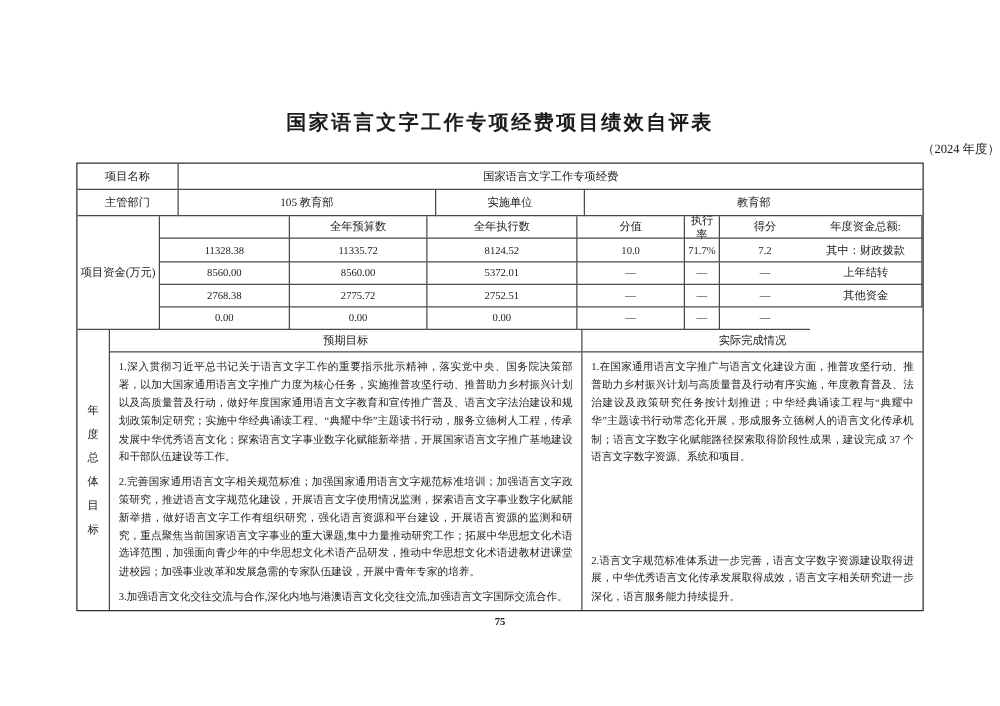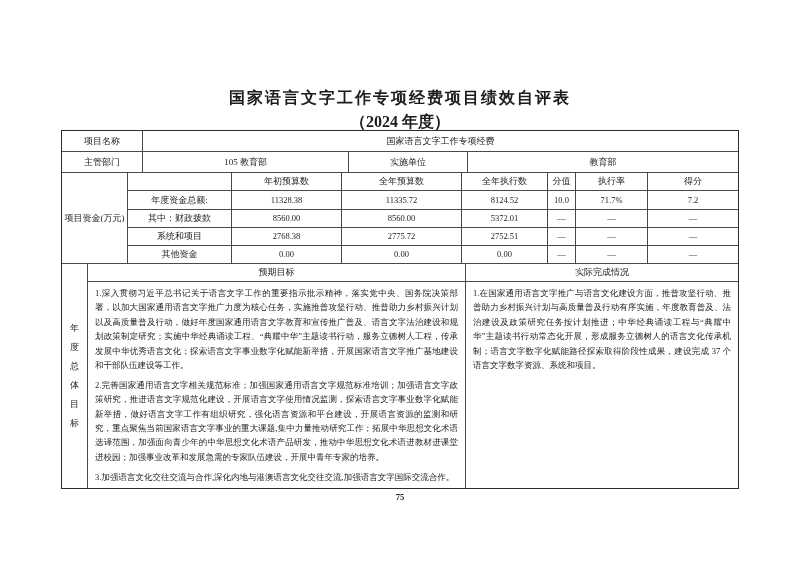--- a/index.html
+++ b/index.html
@@ -3,21 +3,21 @@
 <meta charset="utf-8">
 <style>
   * { margin:0; padding:0; box-sizing:border-box; }
   html,body { width:800px; height:565px; background:#ffffff; overflow:hidden; }
   body { font-family:"Liberation Serif","DejaVu Serif",serif; color:#1c1c1c; }
   .page { position:relative; width:800px; height:565px; background:#ffffff; }
 
   .doc-title { position:absolute; top:88px; left:0; width:100%;
     text-align:center; font-size:16px; font-weight:bold; letter-spacing:2px; }
   .doc-subtitle { position:absolute; top:112px; left:0; width:100%;
-    text-align:center; font-size:16px; font-weight:bold; }
+    text-align:right; font-size:10px; font-weight:normal; }
 
   .form-table { position:absolute; top:130px; left:61px; width:678px;
     border:1.5px solid #2e2e2e; background:#fff; }
 
   .grid { display:grid; }
   .cell { border-right:1px solid #4a4a4a; border-bottom:1px solid #4a4a4a;
     display:flex; align-items:center; justify-content:center;
     font-size:9px; text-align:center; line-height:1.2; padding:1px 2px; }
   .cell.last-col { border-right:none; }
   .cell.no-bottom { border-bottom:none; }
@@ -62,21 +62,20 @@
       <div class="cell">实施单位</div>
       <div class="cell last-col">教育部</div>
     </div>
 
     <div class="grid fund-grid">
       <div class="cell fund-label">
         <span>项目资金</span>
         <span>(万元)</span>
       </div>
       <div class="cell"></div>
-      <div class="cell">年初预算数</div>
       <div class="cell">全年预算数</div>
       <div class="cell">全年执行数</div>
       <div class="cell">分值</div>
       <div class="cell">执行率</div>
       <div class="cell last-col">得分</div>
 
       <div class="cell">年度资金总额:</div>
       <div class="cell num">11328.38</div>
       <div class="cell num">11335.72</div>
       <div class="cell num">8124.52</div>
@@ -85,21 +84,21 @@
       <div class="cell num last-col">7.2</div>
 
       <div class="cell">其中：财政拨款</div>
       <div class="cell num">8560.00</div>
       <div class="cell num">8560.00</div>
       <div class="cell num">5372.01</div>
       <div class="cell num">—</div>
       <div class="cell num">—</div>
       <div class="cell num last-col">—</div>
 
-      <div class="cell">系统和项目</div>
+      <div class="cell">上年结转</div>
       <div class="cell num">2768.38</div>
       <div class="cell num">2775.72</div>
       <div class="cell num">2752.51</div>
       <div class="cell num">—</div>
       <div class="cell num">—</div>
       <div class="cell num last-col">—</div>
 
       <div class="cell">其他资金</div>
       <div class="cell num">0.00</div>
       <div class="cell num">0.00</div>
@@ -116,20 +115,21 @@
       </div>
       <div class="cell last-col">实际完成情况</div>
 
       <div class="cell goal-body no-bottom">
         <div class="para">1.深入贯彻习近平总书记关于语言文字工作的重要指示批示精神，落实党中央、国务院决策部署，以加大国家通用语言文字推广力度为核心任务，实施推普攻坚行动、推普助力乡村振兴计划以及高质量普及行动，做好年度国家通用语言文字教育和宣传推广普及、语言文字法治建设和规划政策制定研究；实施中华经典诵读工程、“典耀中华”主题读书行动，服务立德树人工程，传承发展中华优秀语言文化；探索语言文字事业数字化赋能新举措，开展国家语言文字推广基地建设和干部队伍建设等工作。</div>
         <div class="para">2.完善国家通用语言文字相关规范标准；加强国家通用语言文字规范标准培训；加强语言文字政策研究，推进语言文字规范化建设，开展语言文字使用情况监测，探索语言文字事业数字化赋能新举措，做好语言文字工作有组织研究，强化语言资源和平台建设，开展语言资源的监测和研究，重点聚焦当前国家语言文字事业的重大课题,集中力量推动研究工作；拓展中华思想文化术语选译范围，加强面向青少年的中华思想文化术语产品研发，推动中华思想文化术语进教材进课堂进校园；加强事业改革和发展急需的专家队伍建设，开展中青年专家的培养。</div>
         <div class="para">3.加强语言文化交往交流与合作,深化内地与港澳语言文化交往交流,加强语言文字国际交流合作。</div>
       </div>
       <div class="cell goal-body last-col no-bottom">
         <div class="para">1.在国家通用语言文字推广与语言文化建设方面，推普攻坚行动、推普助力乡村振兴计划与高质量普及行动有序实施，年度教育普及、法治建设及政策研究任务按计划推进；中华经典诵读工程与“典耀中华”主题读书行动常态化开展，形成服务立德树人的语言文化传承机制；语言文字数字化赋能路径探索取得阶段性成果，建设完成 37 个语言文字数字资源、系统和项目。</div>
+        <div class="para">2.语言文字规范标准体系进一步完善，语言文字数字资源建设取得进展，中华优秀语言文化传承发展取得成效，语言文字相关研究进一步深化，语言服务能力持续提升。</div>
       </div>
     </div>
 
   </div>
 
   <div class="page-number">75</div>
 
 </div>
 
 </body></html>

